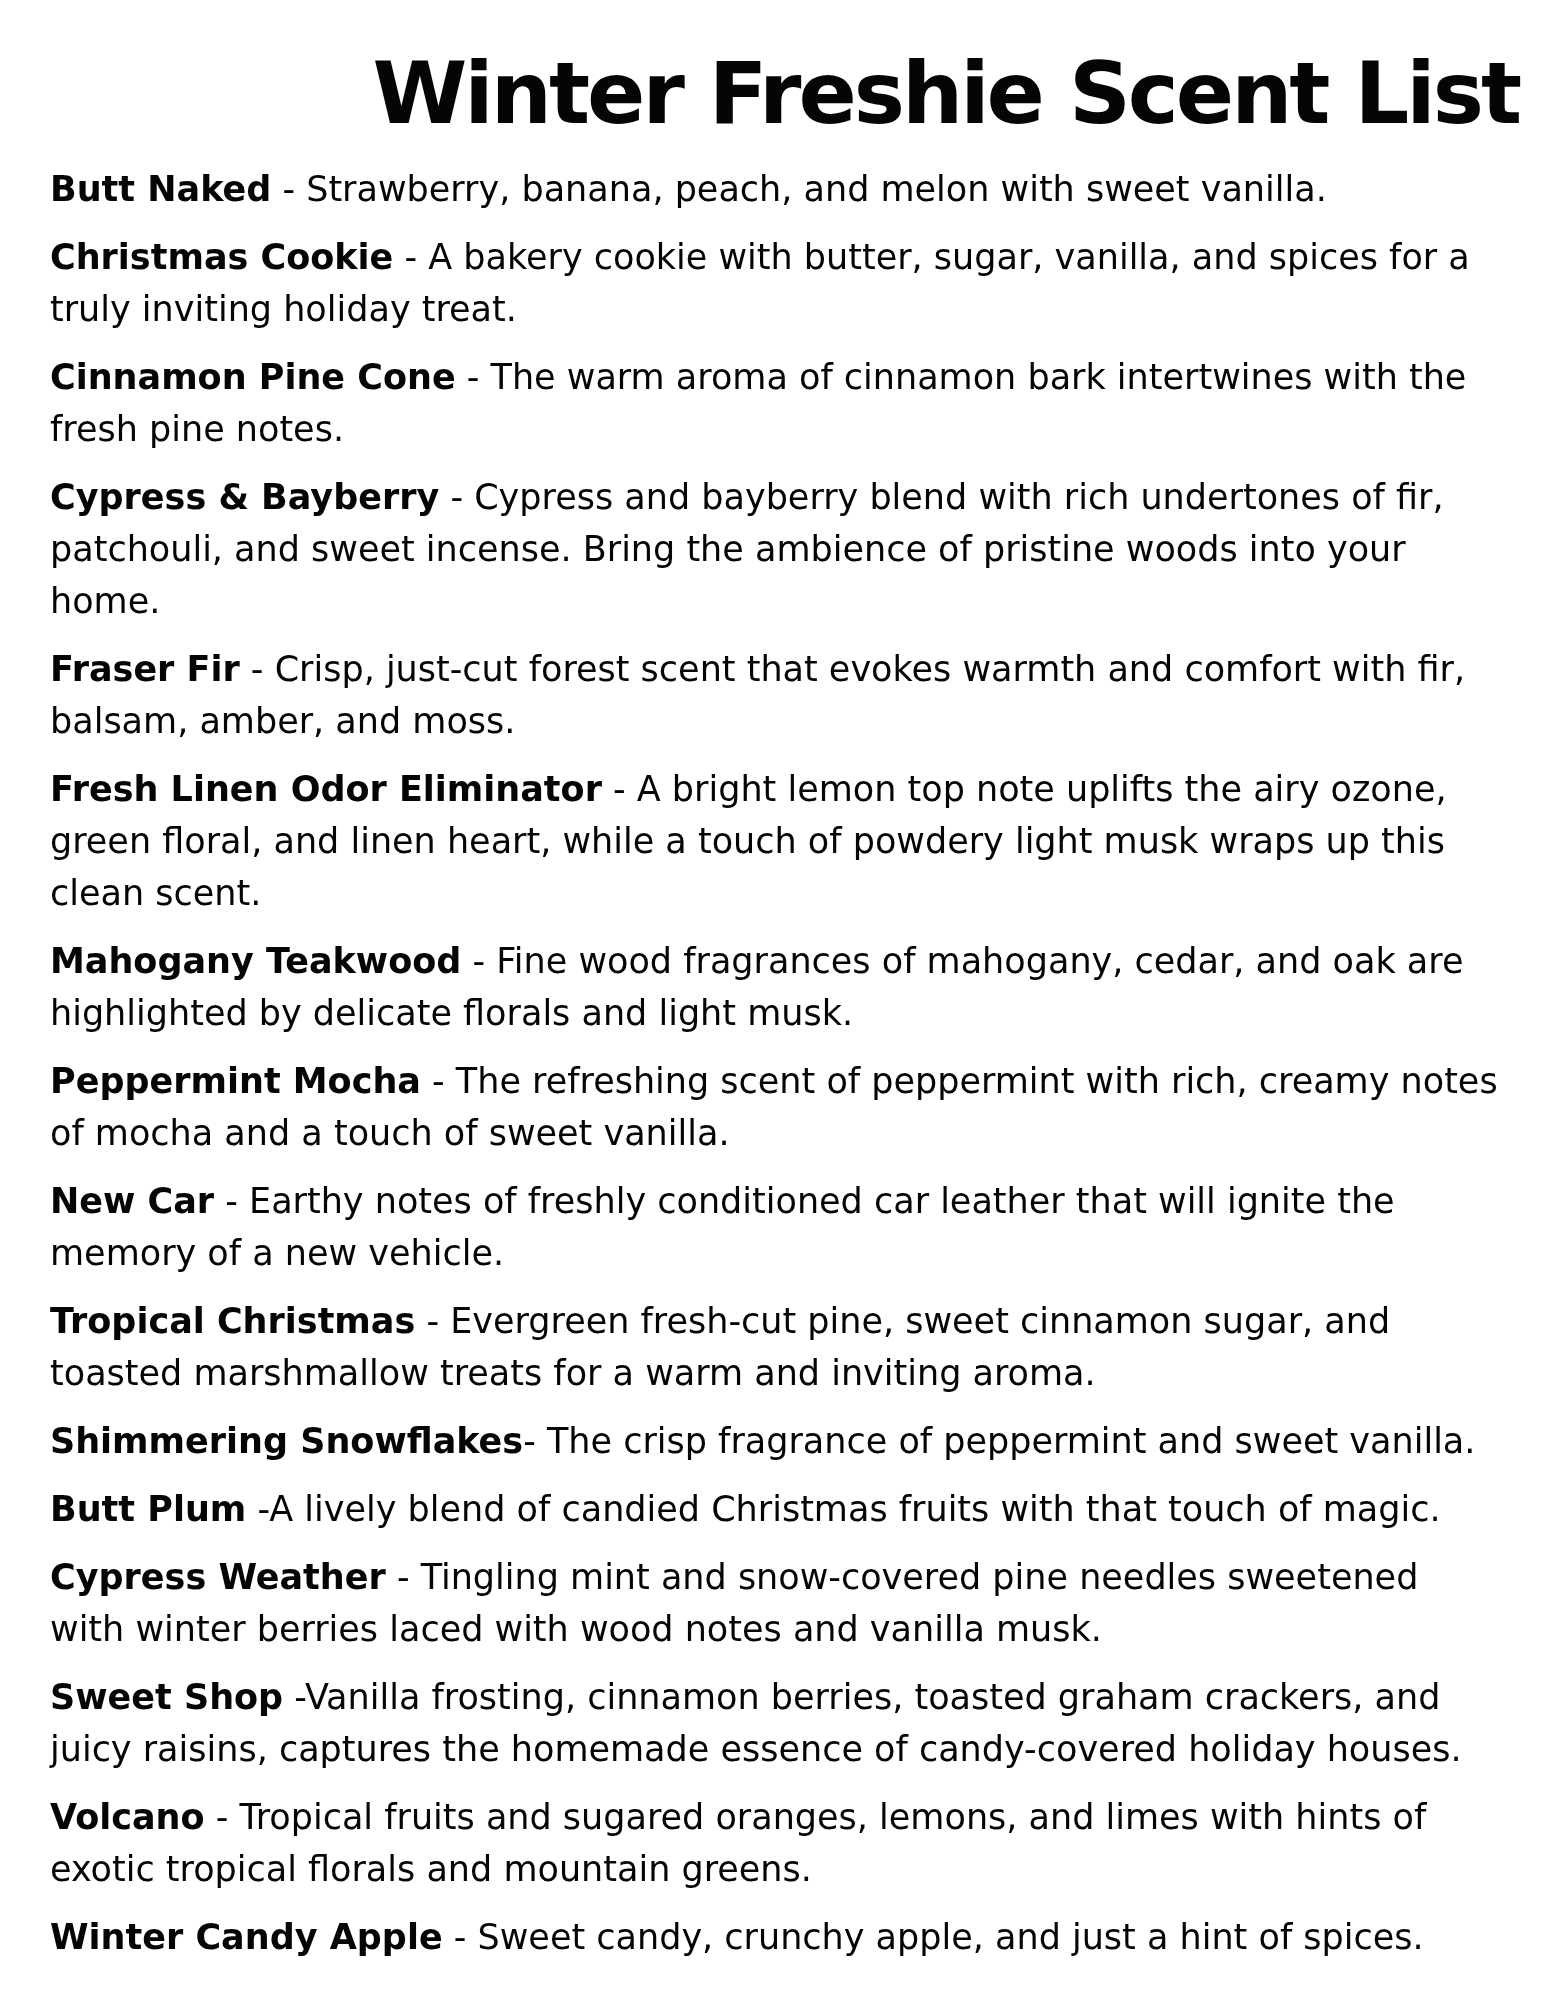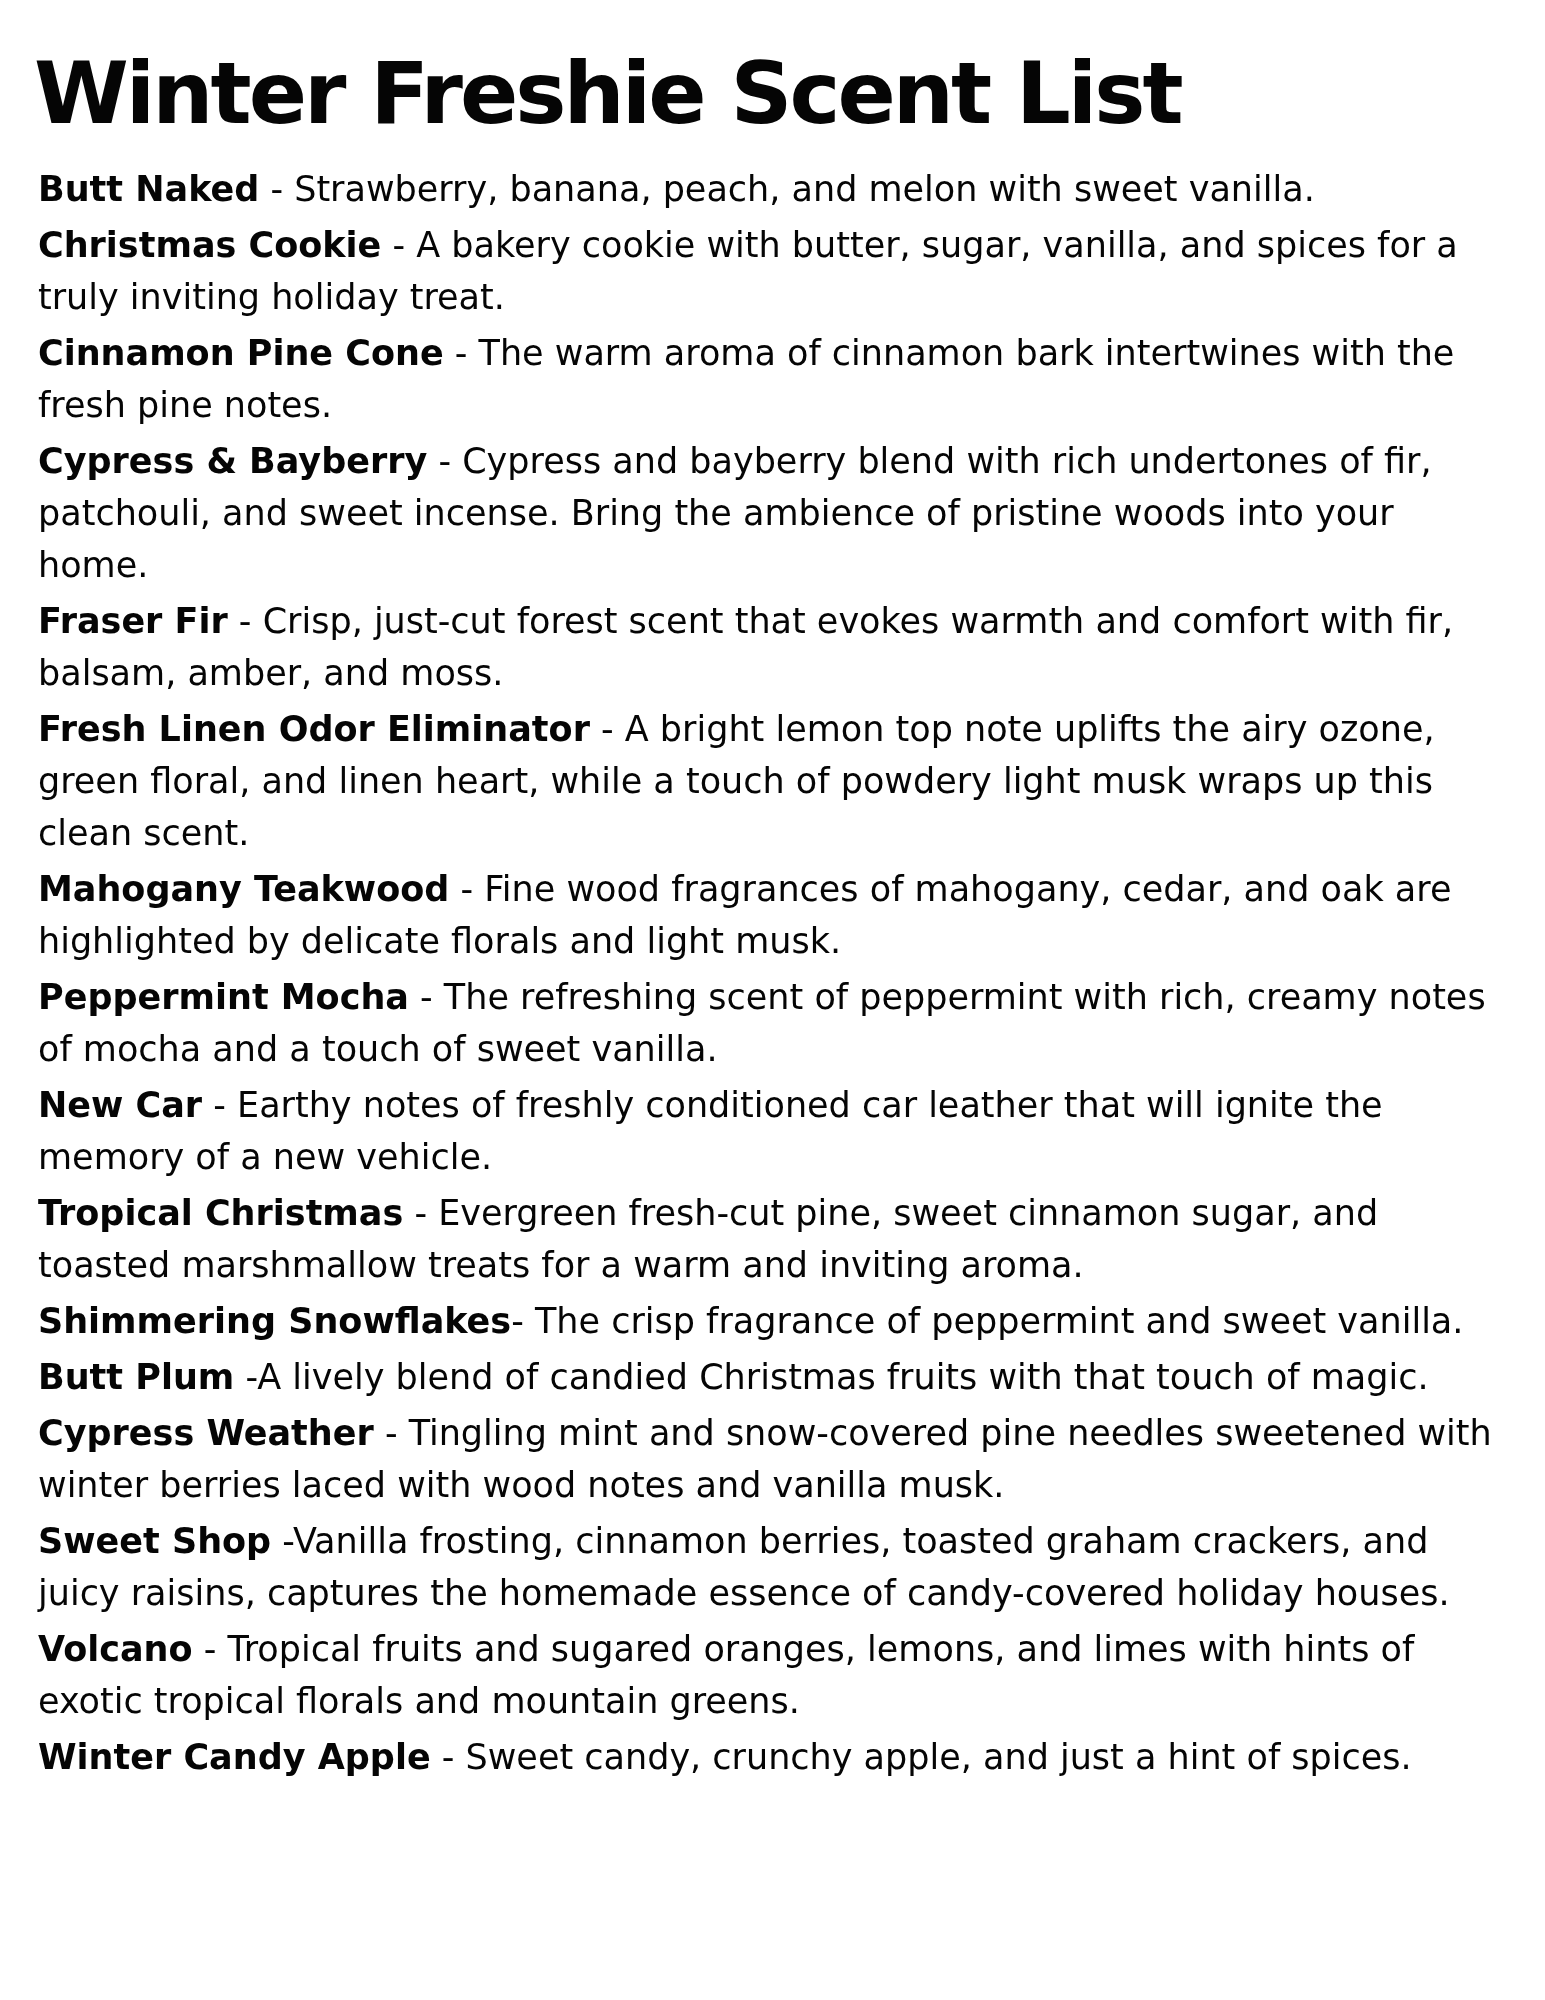--- a/index.html
+++ b/index.html
@@ -16,34 +16,34 @@
   }
   .page {
     box-sizing: border-box;
     width: 1545px;
     height: 2000px;
     padding: 44px 26px 0 34px;
     background: #ffffff;
   }
   .title {
     margin: 0 0 20px 0;
-    text-align: left;
+    text-align: right;
     font-size: 86px;
     line-height: 1.15;
     font-weight: bold;
     letter-spacing: -3px;
     color: #050505;
     white-space: nowrap;
   }
   .scent-list {
     font-size: 35px;
     line-height: 52px;
   }
   .scent-entry {
-    margin: 4px;
+    margin: 16px;
     padding: 0;
   }
   .scent-name {
     font-weight: bold;
   }
   .scent-sep, .scent-desc {
     font-weight: normal;
   }
 </style>
 </head>

